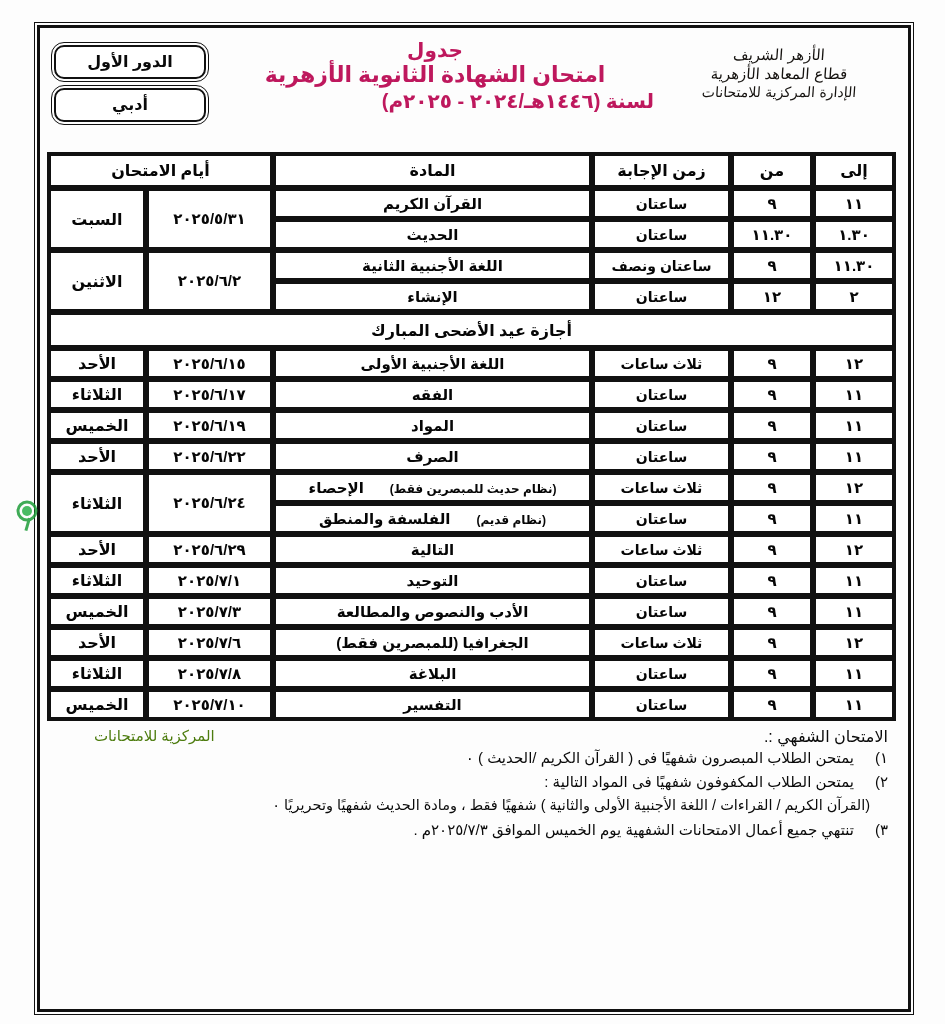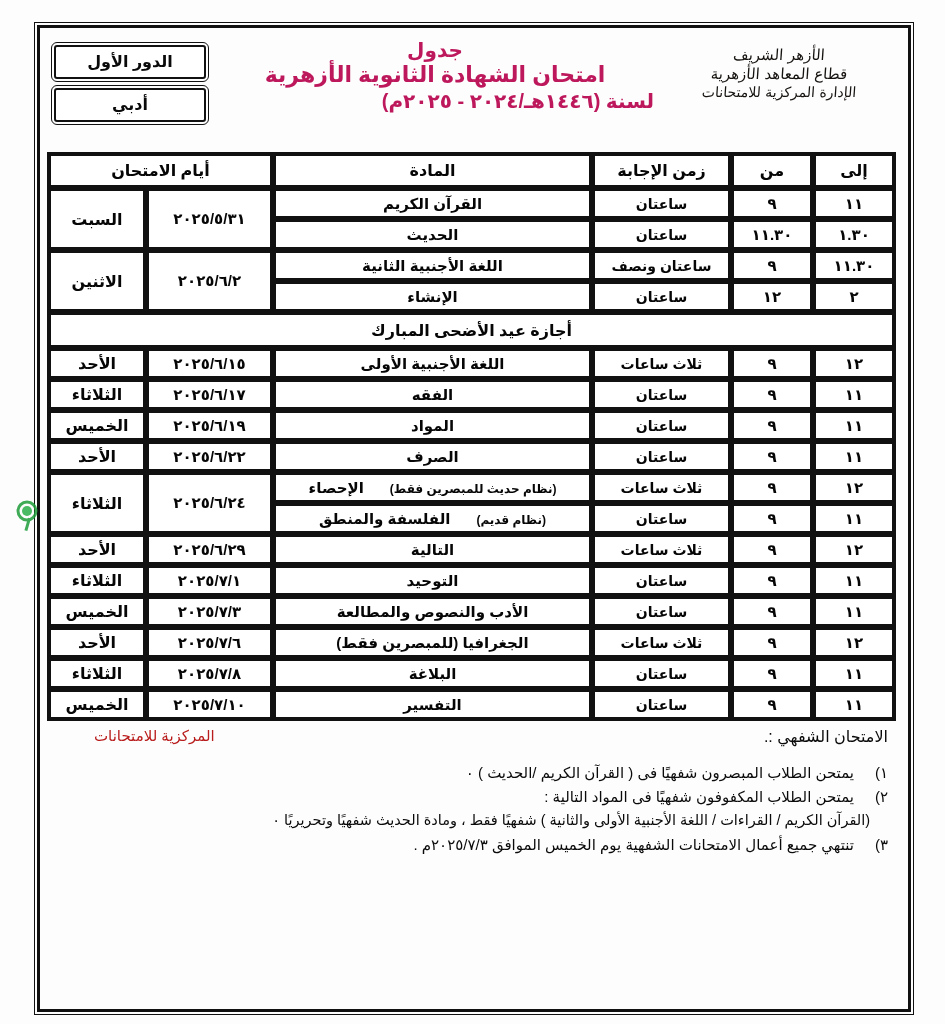--- a/index.html
+++ b/index.html
@@ -50,21 +50,21 @@
     gap: 9px;
     width: 152px;
     order: 3;
     padding-top: 9px;
   }
 
   .badge {
     border: 2px solid #111;
     outline: 1px solid #111;
     outline-offset: 2px;
-    border-radius: 3px;
+    border-radius: 10px;
     text-align: center;
     font-size: 16px;
     font-weight: bold;
     color: #0a0a0a;
     padding: 5px 4px 6px 4px;
     background: #fff;
   }
 
   .header-title {
     order: 2;
@@ -163,21 +163,21 @@
   .notes {
     padding: 6px 10px 0 6px;
     text-align: right;
     color: #0a0a0a;
     position: relative;
   }
 
   .notes-title {
     font-size: 16px;
     font-weight: normal;
-    margin-bottom: 16px;
+    margin-bottom: 1px;
   }
 
   .note-row {
     display: flex;
     flex-direction: row;
     align-items: flex-start;
     font-size: 15px;
     line-height: 1.5;
     margin-bottom: 1px;
   }
@@ -203,21 +203,21 @@
     padding: 4px 0 0 40px;
     letter-spacing: -0.2px;
   }
 
   
   .wm-text {
     position: absolute;
     top: 6px;
     left: 44px;
     font-size: 15px;
-    color: #b91c1c;
+    color: #4d7c0f;
     font-weight: normal;
     pointer-events: none;
     white-space: nowrap;
   }
 
   .wm-green {
     position: absolute;
     left: 16px;
     top: 500px;
     width: 26px;

